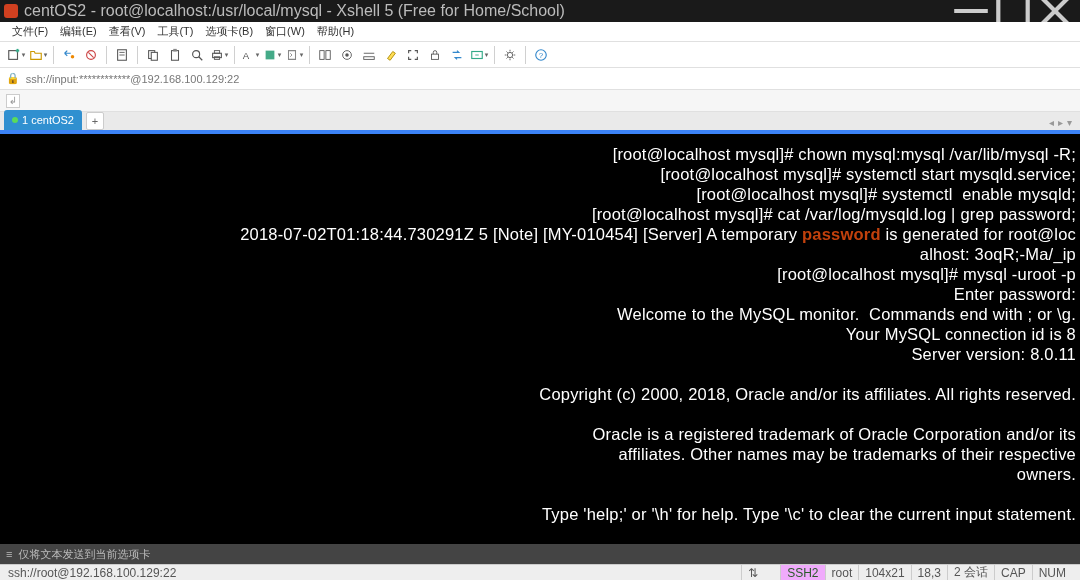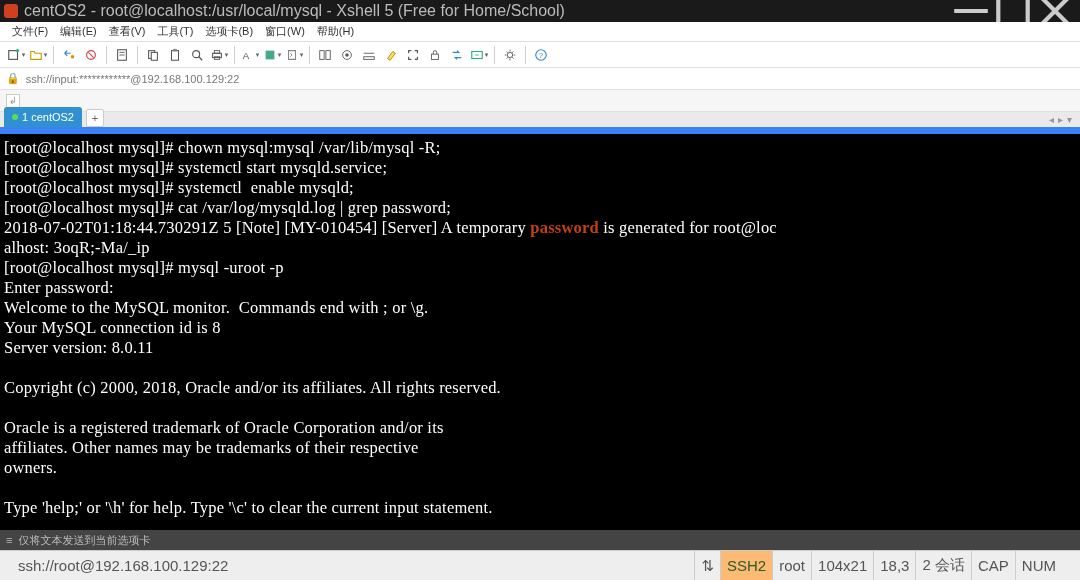--- a/index.html
+++ b/index.html
@@ -18,37 +18,37 @@
 .tb-sep { width: 1px; height: 18px; background: #d0d0d0; margin: 0 3px; }
 .tb-btn svg { width: 14px; height: 14px; }
 .drop-arrow { font-size: 7px; margin-left: 1px; color: #666; }
 
 .addr-bar { height: 22px; background: #fff; display: flex; align-items: center; padding: 0 6px; gap: 6px; border-bottom: 1px solid #e0e0e0; font-size: 11px; color: #777; }
 .addr-bar .lock { color: #888; }
 
 .hint-bar { height: 22px; background: #f6f6f6; display: flex; align-items: center; padding: 0 6px; gap: 6px; border-bottom: 1px solid #e0e0e0; font-size: 11px; color: #999; }
 .hint-bar .plus { width: 14px; height: 14px; border: 1px solid #ccc; display: flex; align-items: center; justify-content: center; font-size: 10px; background: #fff; }
 
-.tab-bar { height: 22px; background: #eaeaea; display: flex; align-items: flex-end; padding: 0 4px; border-bottom: 7px solid #3b82f6; position: relative; }
+.tab-bar { height: 22px; background: #eaeaea; display: flex; align-items: flex-end; padding: 0 4px; border-bottom: 4px solid #3b82f6; position: relative; }
 .tab { height: 20px; background: #3090d0; color: #fff; padding: 0 8px; display: flex; align-items: center; gap: 4px; font-size: 11px; border-radius: 3px 3px 0 0; cursor: pointer; }
 .tab .dot { width: 6px; height: 6px; background: #5adb5a; border-radius: 50%; }
 .tab-add { width: 18px; height: 18px; margin-left: 4px; display: flex; align-items: center; justify-content: center; cursor: pointer; color: #666; border: 1px solid #ccc; border-radius: 2px; background: #fff; font-size: 11px; }
 .tab-right { margin-left: auto; display: flex; gap: 4px; color: #999; font-size: 10px; padding-right: 4px; padding-bottom: 2px; }
 
-.terminal { flex: 1; background: #000; color: #fff; font-family: Liberation Serif, serif; font-size: 16.5px; line-height: 20px; padding: 4px 4px; overflow: hidden; white-space: pre-wrap; word-break: break-all; letter-spacing: 0.2px; }
+.terminal { flex: 1; background: #000; color: #fff; font-family: Liberation Sans, sans-serif; font-size: 16.5px; line-height: 20px; padding: 10px 4px; overflow: hidden; white-space: pre-wrap; word-break: break-all; letter-spacing: 0.2px; text-align: right; }
 .terminal .highlight { color: #c2410c; font-weight: bold; }
 .terminal .cursor { display: inline-block; width: 10px; height: 18px; background: #00ff00; vertical-align: text-bottom; }
 
 .compose-bar { height: 20px; background: #444; color: #bbb; display: flex; align-items: center; padding: 0 6px; font-size: 11px; gap: 6px; }
 .compose-bar .menu-icon { color: #bbb; }
 
-.status-bar { height: 30px; background: #eee; color: #555; display: flex; align-items: center; padding: 0 18px; font-size: 15px; border-top: 1px solid #ccc; }
+.status-bar { height: 16px; background: #eee; color: #555; display: flex; align-items: center; padding: 0 8px; font-size: 12px; border-top: 1px solid #ccc; }
 .status-bar .left { flex: 1; }
 .status-bar .seg { padding: 0 6px; border-left: 1px solid #ccc; height: 100%; display: flex; align-items: center; }
-.status-bar .seg.green { background: #fdba74; color: #2a5a2a; margin-left: 0; }
+.status-bar .seg.green { background: #f0abfc; color: #2a5a2a; margin-left: 16px; }
 </style>
 </head>
 <body>
 
 <div class="title-bar">
   <div class="icon"></div>
   <div class="title">centOS2 - root@localhost:/usr/local/mysql - Xshell 5 (Free for Home/School)</div>
   <div class="win-btn">
     <svg viewBox="0 0 10 10">
         <line x1="1" y1="5" x2="9" y2="5" stroke="currentColor" stroke-width="1"></line>

